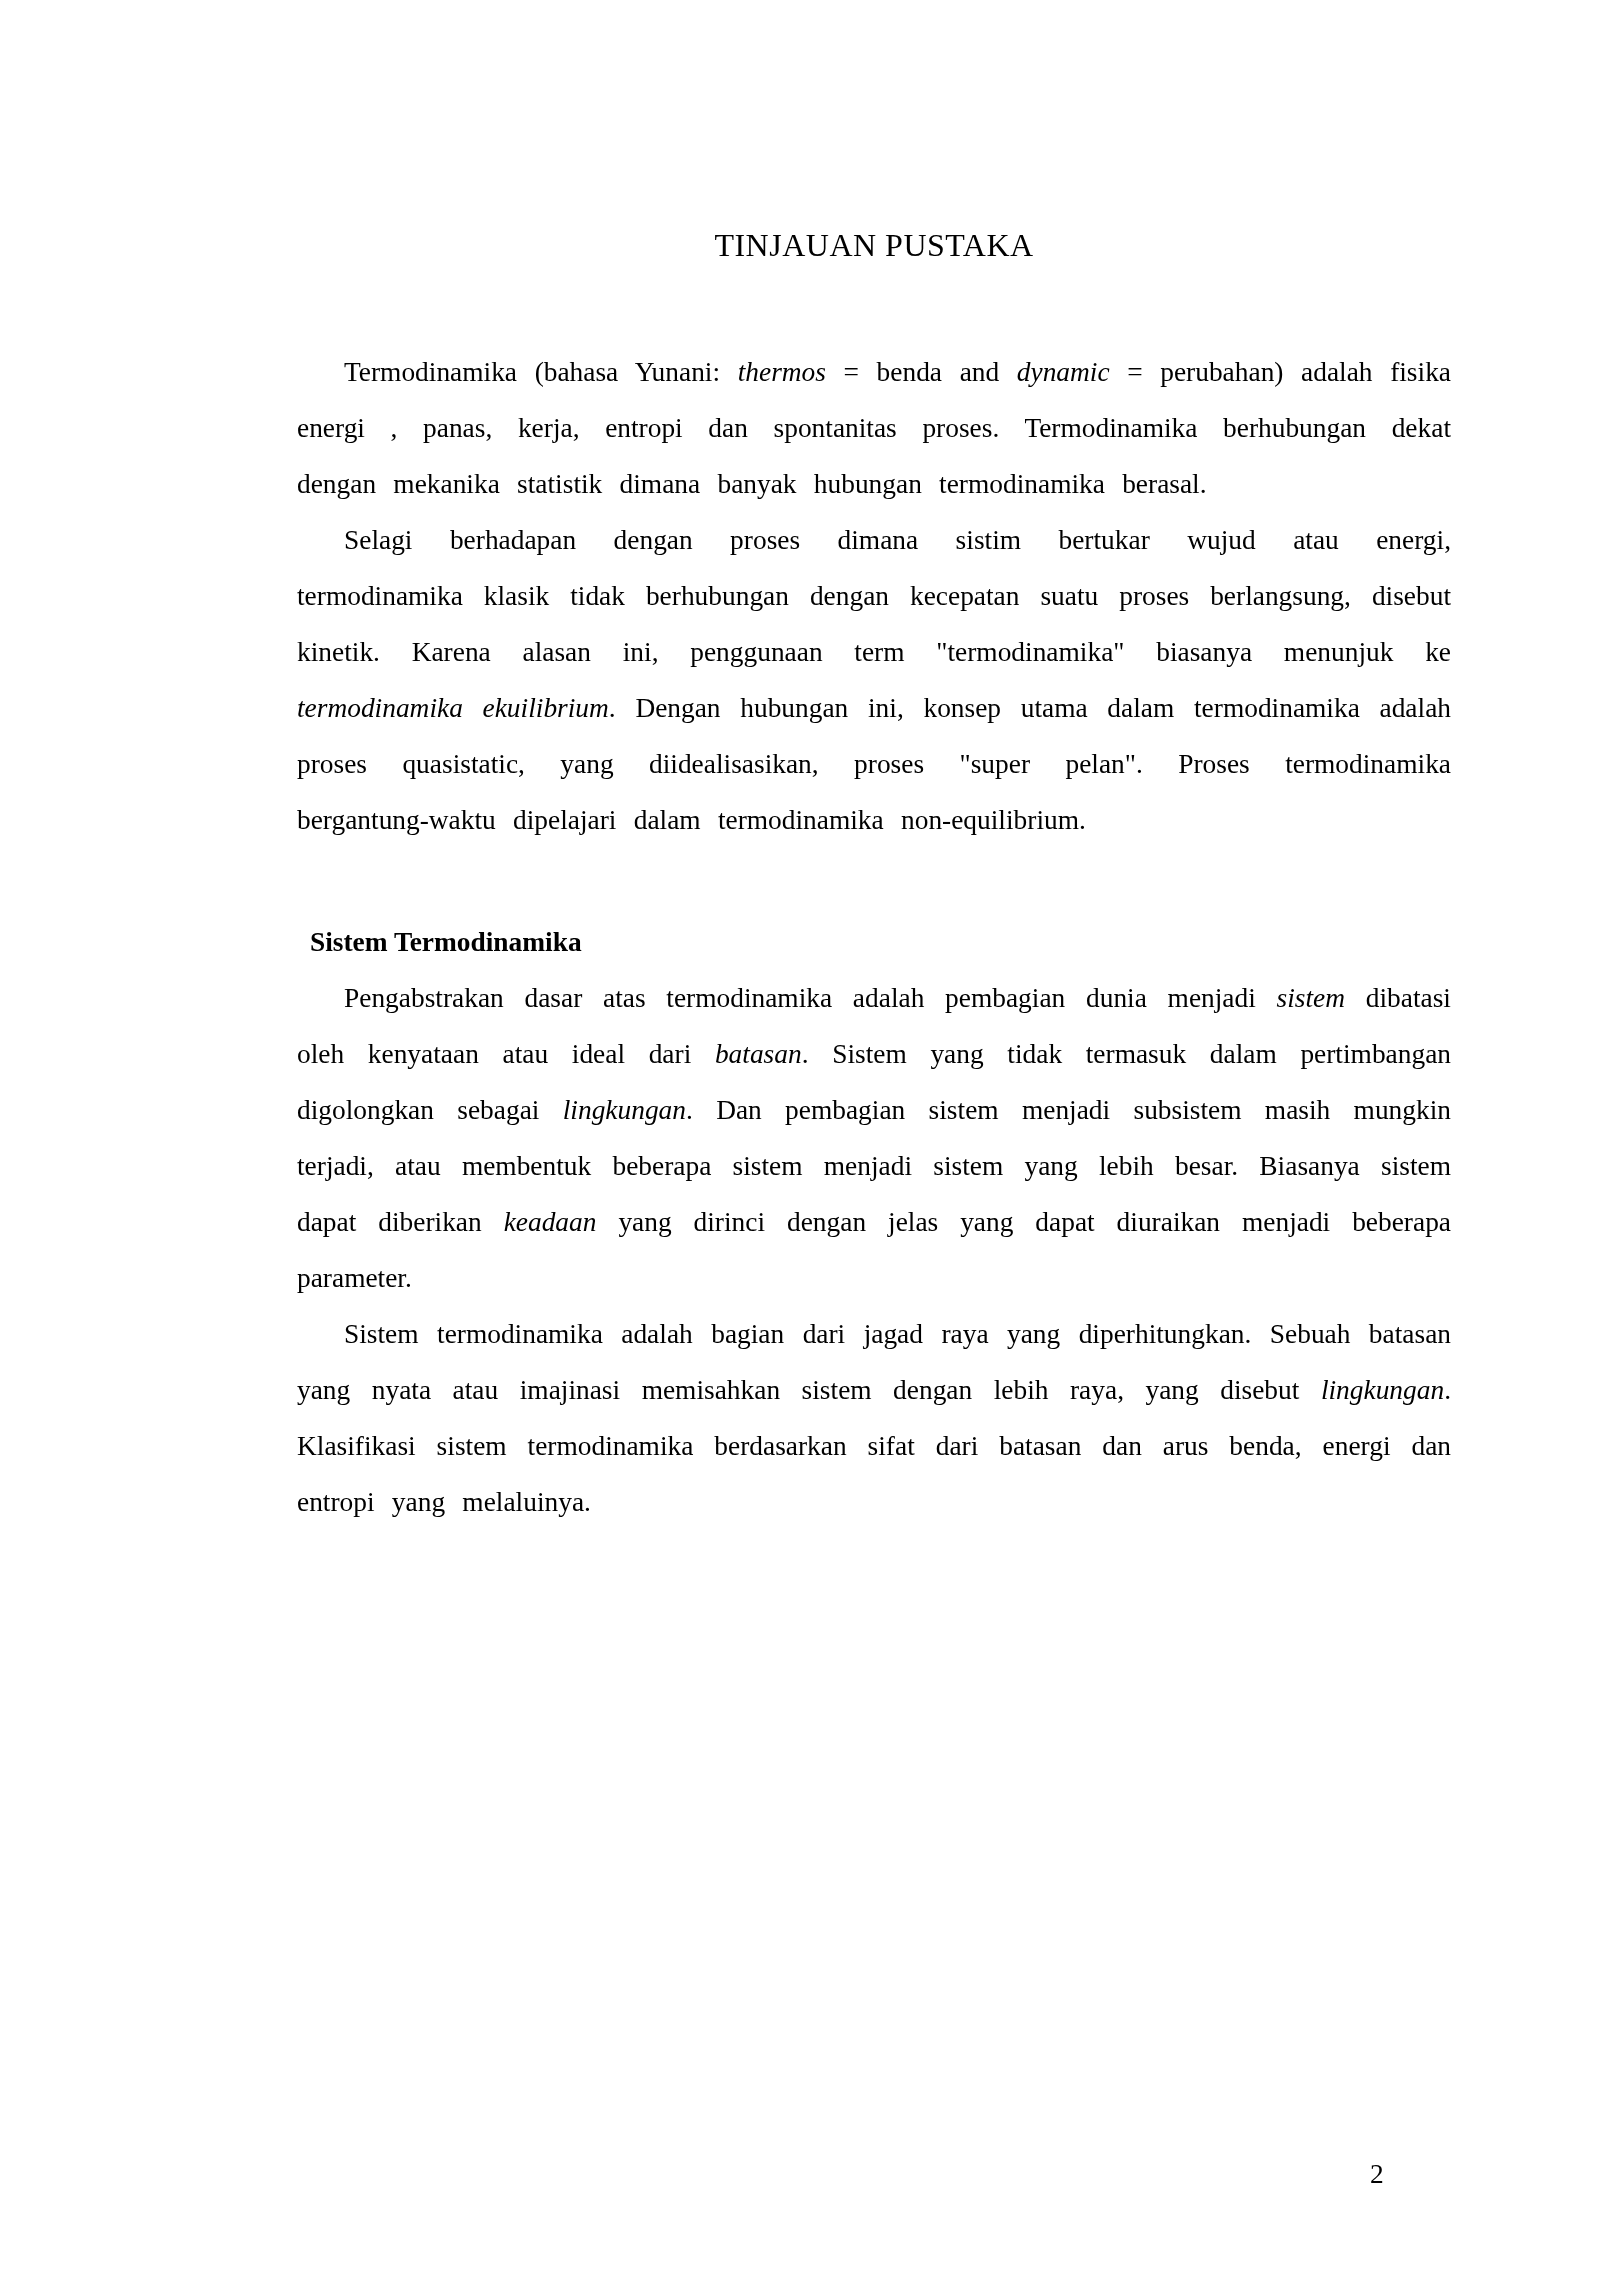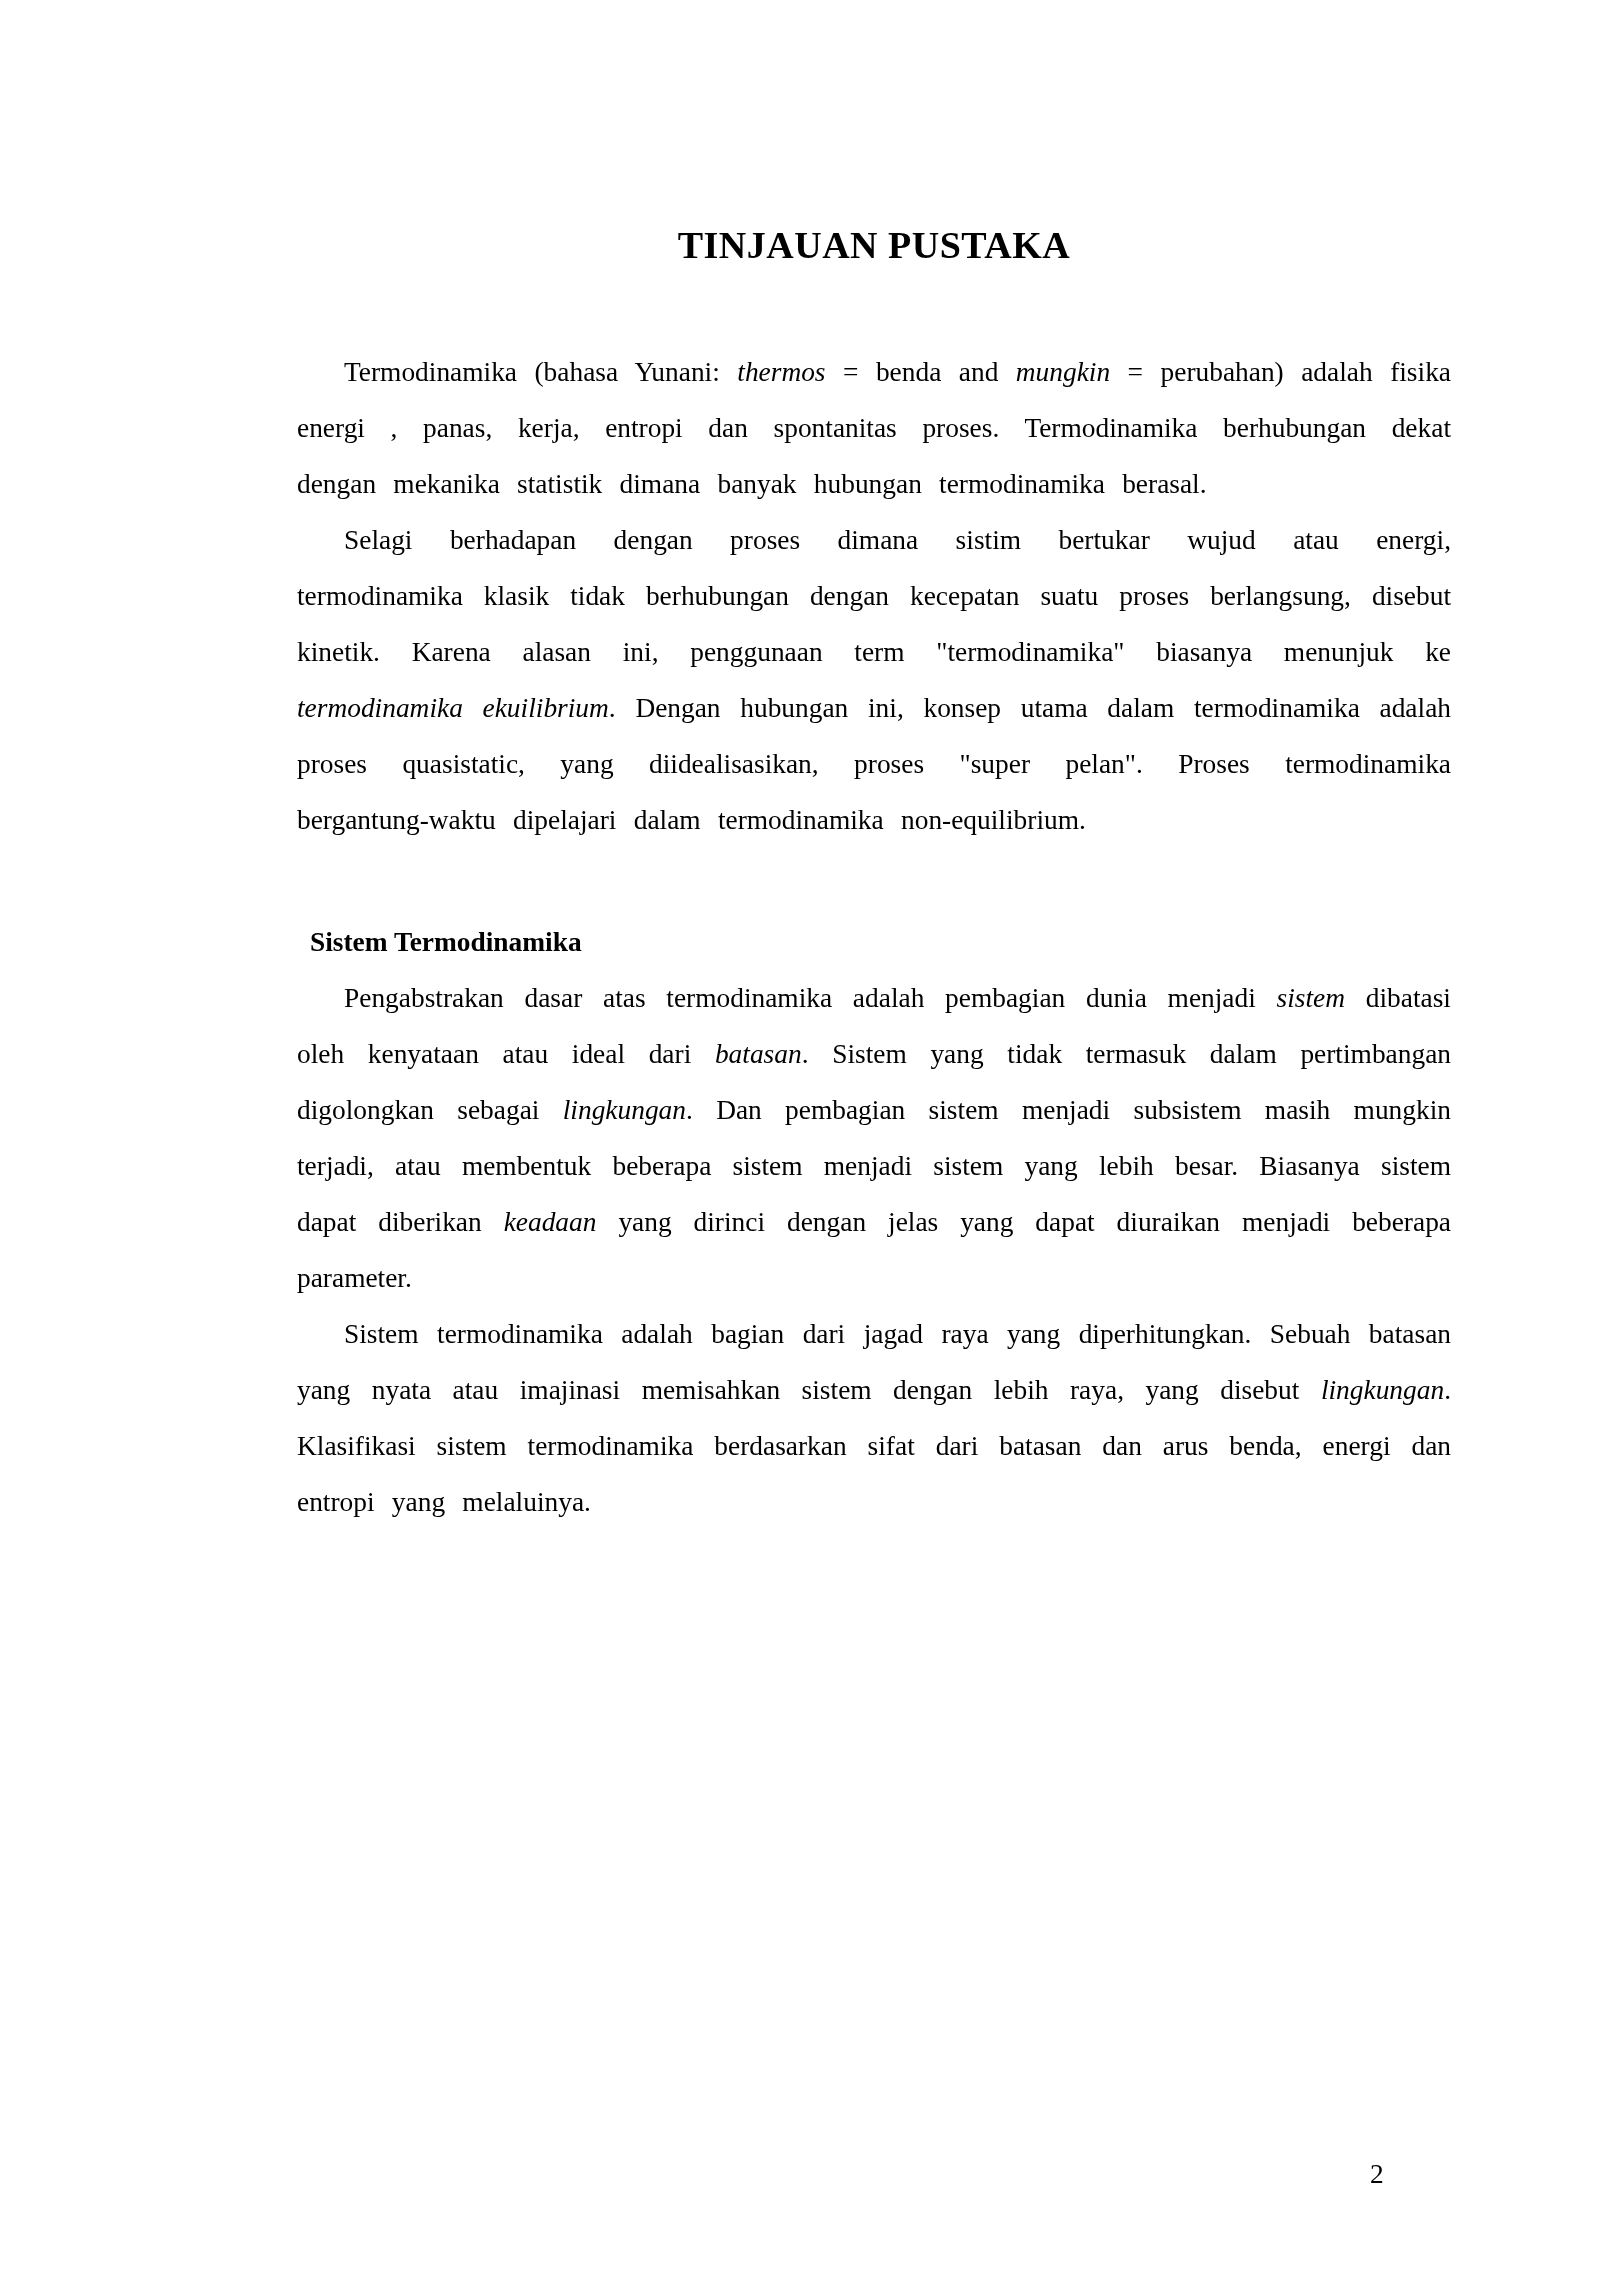--- a/index.html
+++ b/index.html
@@ -17,23 +17,23 @@
     overflow: hidden;
   }
   .content {
     position: absolute;
     left: 297px;
     top: 221px;
     width: 1154px;
   }
   .doc-title {
     font-family: "Liberation Serif", "DejaVu Serif", serif;
-    font-size: 38px;
+    font-size: 32px;
     line-height: 49px;
-    font-weight: bold;
+    font-weight: normal;
     text-align: center;
     letter-spacing: 0.5px;
     margin: 0 0 74px 0;
   }
   .para {
     font-size: 27.4px;
     line-height: 56px;
     text-align: justify;
     text-indent: 47px;
     word-spacing: 0.38em;
@@ -56,21 +56,21 @@
     line-height: 29px;
   }
 </style>
 </head>
 <body>
 
 <div class="page">
   <div class="content">
     <h1 class="doc-title">TINJAUAN PUSTAKA</h1>
 
-    <p class="para"><span>Termodinamika (bahasa Yunani: </span><span class="italic">thermos</span><span> = benda and </span><span class="italic">mungkin</span><span> = perubahan) adalah fisika energi , panas, kerja, entropi dan spontanitas proses. Termodinamika berhubungan dekat dengan mekanika statistik dimana banyak hubungan termodinamika berasal.</span></p>
+    <p class="para"><span>Termodinamika (bahasa Yunani: </span><span class="italic">thermos</span><span> = benda and </span><span class="italic">dynamic</span><span> = perubahan) adalah fisika energi , panas, kerja, entropi dan spontanitas proses. Termodinamika berhubungan dekat dengan mekanika statistik dimana banyak hubungan termodinamika berasal.</span></p>
 
     <p class="para"><span>Selagi berhadapan dengan proses dimana sistim bertukar wujud atau energi, termodinamika klasik tidak berhubungan dengan kecepatan suatu proses berlangsung, disebut kinetik. Karena alasan ini, penggunaan term "termodinamika" biasanya menunjuk ke </span><span class="italic">termodinamika ekuilibrium</span><span>. Dengan hubungan ini, konsep utama dalam termodinamika adalah proses quasistatic, yang diidealisasikan, proses "super pelan". Proses termodinamika bergantung-waktu dipelajari dalam termodinamika non-equilibrium.</span></p>
 
 
     <h2 class="section-heading">Sistem Termodinamika</h2>
 
     <p class="para"><span>Pengabstrakan dasar atas termodinamika adalah pembagian dunia menjadi </span><span class="italic">sistem</span><span> dibatasi oleh kenyataan atau ideal dari </span><span class="italic">batasan</span><span>. Sistem yang tidak termasuk dalam pertimbangan digolongkan sebagai </span><span class="italic">lingkungan</span><span>. Dan pembagian sistem menjadi subsistem masih mungkin terjadi, atau membentuk beberapa sistem menjadi sistem yang lebih besar. Biasanya sistem dapat diberikan </span><span class="italic">keadaan</span><span> yang dirinci dengan jelas yang dapat diuraikan menjadi beberapa parameter.</span></p>
 
     <p class="para"><span>Sistem termodinamika adalah bagian dari jagad raya yang diperhitungkan. Sebuah batasan yang nyata atau imajinasi memisahkan sistem dengan lebih raya, yang disebut </span><span class="italic">lingkungan</span><span>. Klasifikasi sistem termodinamika berdasarkan sifat dari batasan dan arus benda, energi dan entropi yang melaluinya.</span></p>
   </div>

